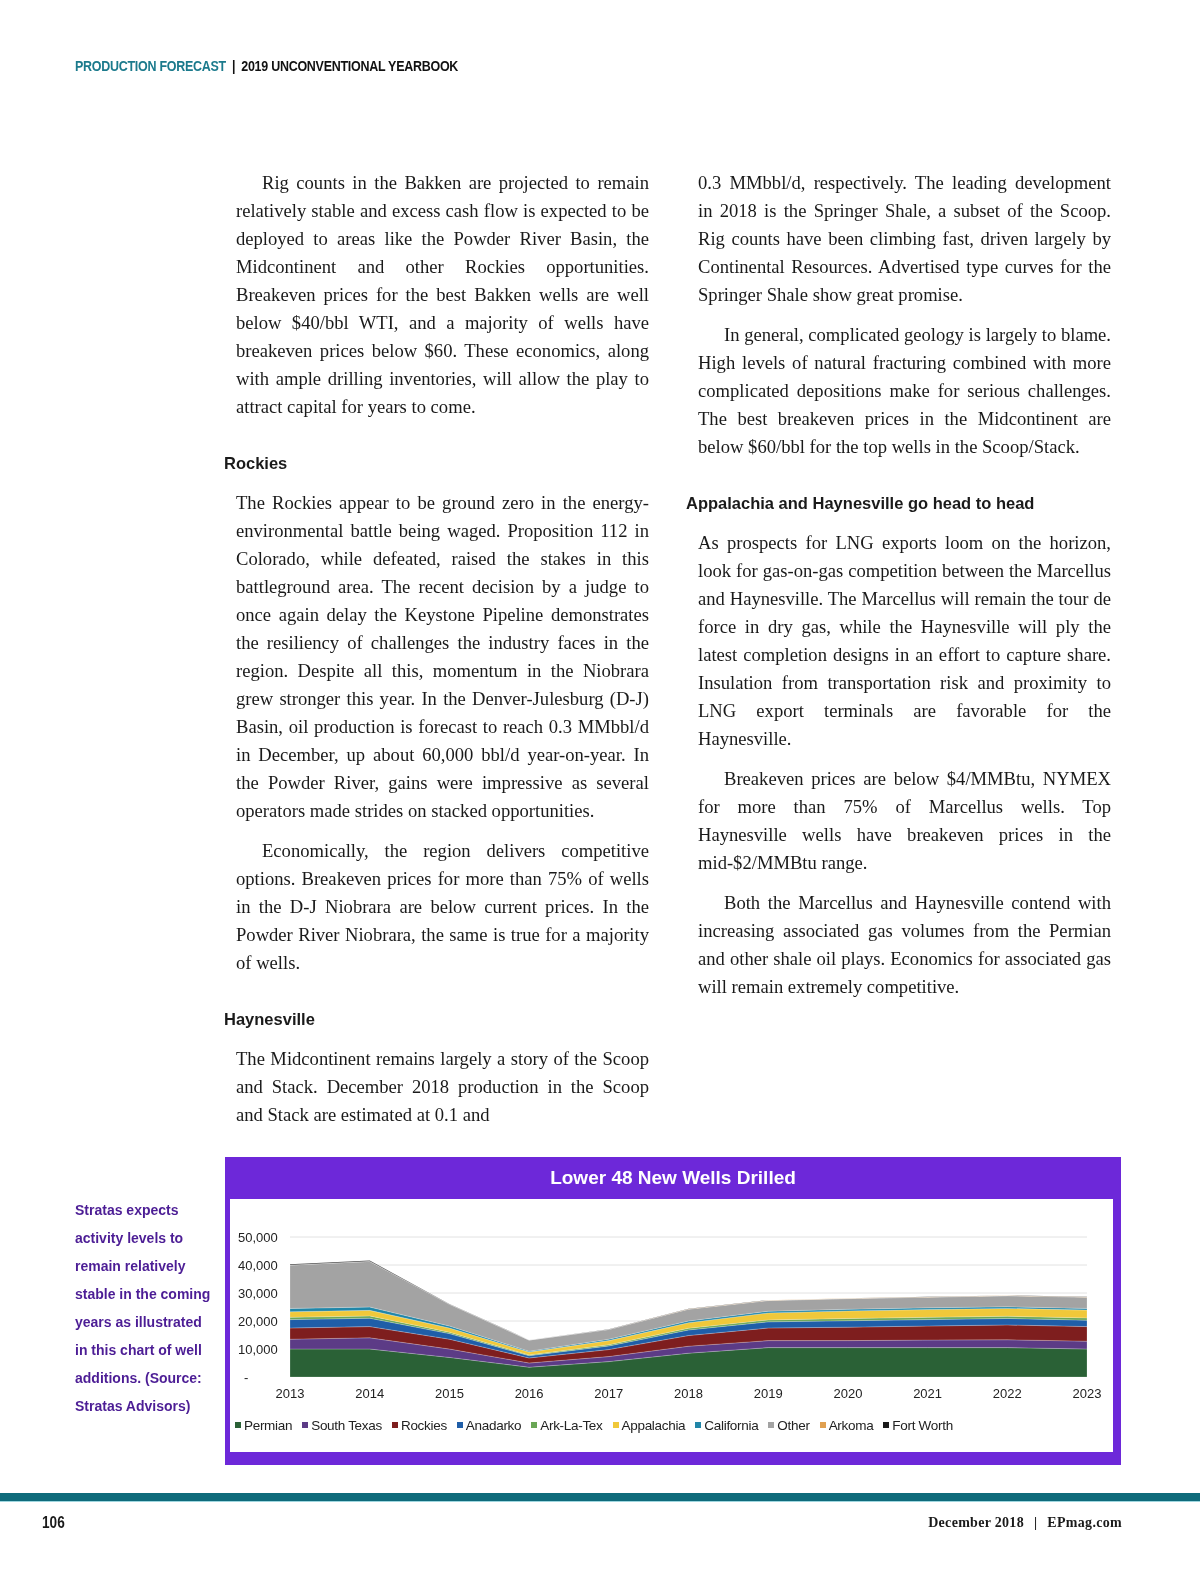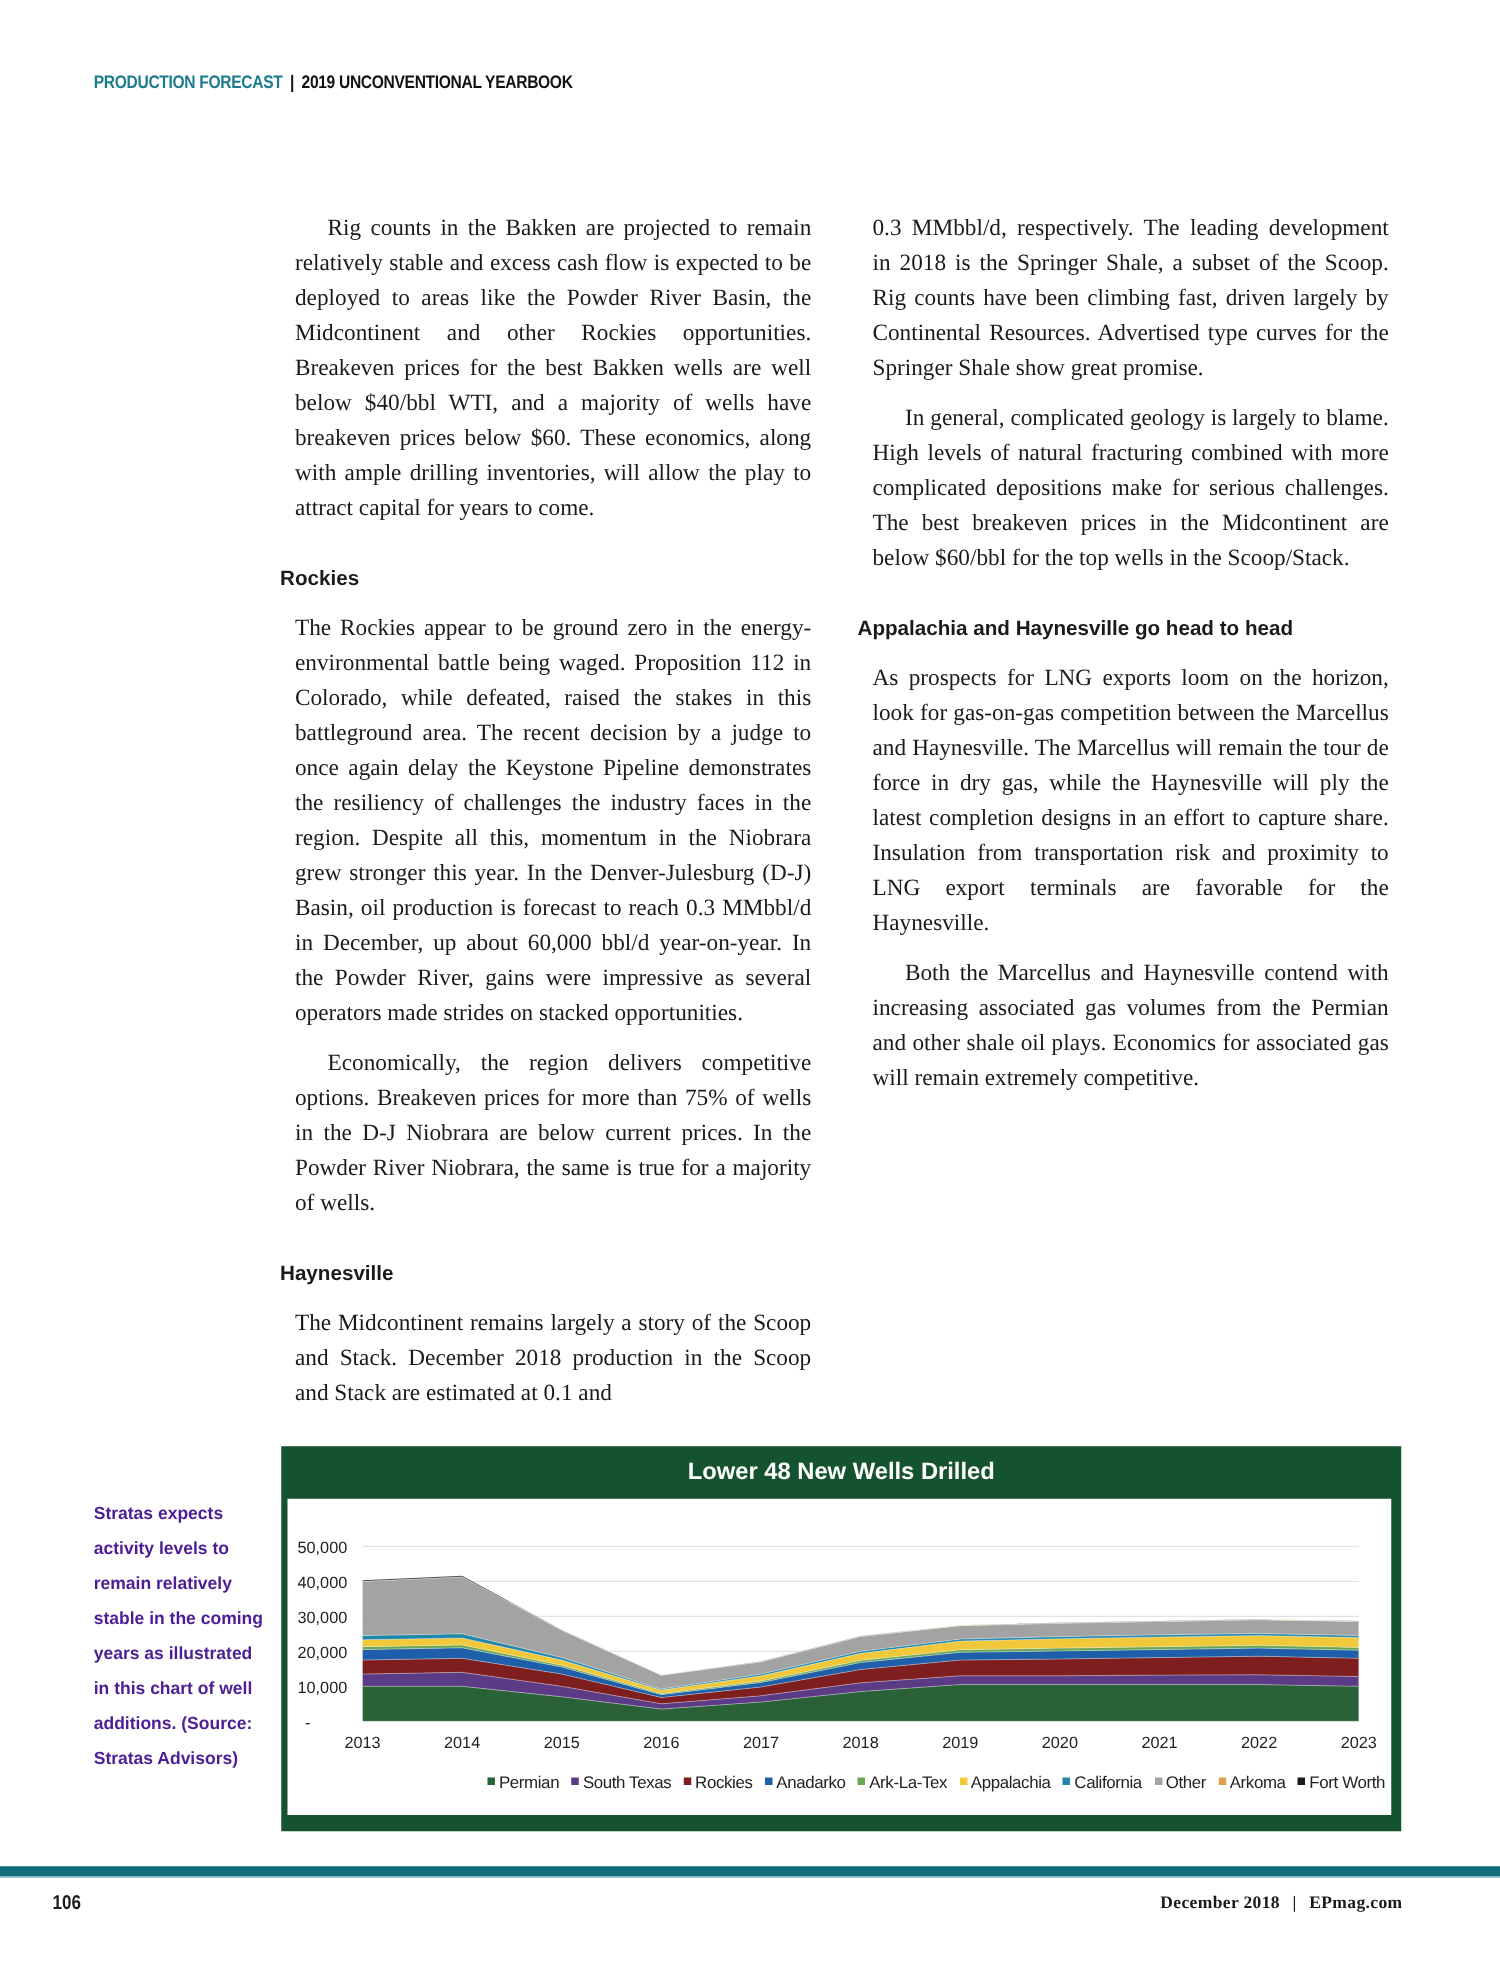--- a/index.html
+++ b/index.html
@@ -7,26 +7,26 @@
     .running-head { position: absolute; left: 75px; top: 58px; font-family: "Liberation Sans", sans-serif; font-weight: bold; font-size: 14.5px; letter-spacing: -0.3px; transform: scaleX(0.86); transform-origin: left top; white-space: nowrap; }
     .running-head .section { color: #1b7a8c; }
     .running-head .sep { color: #111; margin: 0 7px; }
     .running-head .pub { color: #111; }
     .col { position: absolute; top: 157px; width: 437px; font-size: 18.6px; line-height: 28px; text-align: justify; }
     .col.left { left: 224px; }
     .col.right { left: 686px; }
     .col p { margin: 12px; text-indent: 26px; }
     .col p.noindent { text-indent: 0; }
     .col h3 { font-family: "Liberation Sans", sans-serif; font-weight: bold; font-size: 16.5px; margin: 28px 0 0 0; line-height: 28px; }
-    .chart-frame { position: absolute; left: 225px; top: 1157px; width: 896px; height: 308px; background: #14532d; }
+    .chart-frame { position: absolute; left: 225px; top: 1157px; width: 896px; height: 308px; background: #6d28d9; }
     .chart-title { position: absolute; left: 0; top: 0; width: 100%; height: 42px; line-height: 42px; text-align: center; color: #fff; font-family: "Liberation Sans", sans-serif; font-weight: bold; font-size: 19px; }
     .chart-inner { position: absolute; left: 5px; top: 42px; width: 883px; height: 253px; background: #fff; }
     .chart-inner svg { position: absolute; left: 0; top: 0; }
     .axis-label { font-family: "Liberation Sans", sans-serif; font-size: 13px; fill: #222; }
-    .legend { position: absolute; left: 0; top: 219px; width: 100%; text-align: right; font-family: "Liberation Sans", sans-serif; font-size: 13.5px; color: #222; white-space: nowrap; letter-spacing: -0.3px; }
+    .legend { position: absolute; left: 0; top: 219px; width: 100%; text-align: left; font-family: "Liberation Sans", sans-serif; font-size: 13.5px; color: #222; white-space: nowrap; letter-spacing: -0.3px; }
     .legend-item { display: inline-block; margin: 0 5px; }
     .legend-swatch { display: inline-block; width: 6px; height: 6px; margin-right: 3px; vertical-align: middle; position: relative; top: -1px; }
     .caption { position: absolute; left: 75px; top: 1196px; width: 140px; font-family: "Liberation Sans", sans-serif; font-weight: bold; font-size: 14px; line-height: 28px; color: #4c1d95; }
     .footer-bar { position: absolute; left: 0; top: 1493px; width: 1200px; height: 8px; background: #0f6b7b; border-bottom: 1px solid #9fd6df; }
     .folio { position: absolute; left: 42px; top: 1514px; font-family: "Liberation Sans", sans-serif; font-weight: bold; font-size: 16px; transform: scaleX(0.85); transform-origin: left top; }
     .footer-right { position: absolute; right: 78px; top: 1515px; font-family: "Liberation Serif", serif; font-weight: bold; font-size: 14px; letter-spacing: 0.3px; white-space: nowrap; }
     .footer-right .sep { margin: 0 10px; }
   </style>
 </head>
 <body>
@@ -42,20 +42,21 @@
   <p>Economically, the region delivers competitive options. Breakeven prices for more than 75% of wells in the D-J Niobrara are below current prices. In the Powder River Niobrara, the same is true for a majority of wells.</p>
   <h3>Haynesville</h3>
   <p class="noindent">The Midcontinent remains largely a story of the Scoop and Stack. December 2018 production in the Scoop and Stack are estimated at 0.1 and</p>
 </div>
 
 <div class="col right">
   <p class="noindent">0.3 MMbbl/d, respectively. The leading development in 2018 is the Springer Shale, a subset of the Scoop. Rig counts have been climbing fast, driven largely by Continental Resources. Advertised type curves for the Springer Shale show great promise.</p>
   <p>In general, complicated geology is largely to blame. High levels of natural fracturing combined with more complicated depositions make for serious challenges. The best breakeven prices in the Midcontinent are below $60/bbl for the top wells in the Scoop/Stack.</p>
   <h3>Appalachia and Haynesville go head to head</h3>
   <p class="noindent">As prospects for LNG exports loom on the horizon, look for gas-on-gas competition between the Marcellus and Haynesville. The Marcellus will remain the tour de force in dry gas, while the Haynesville will ply the latest completion designs in an effort to capture share. Insulation from transportation risk and proximity to LNG export terminals are favorable for the Haynesville.</p>
+  <p>Breakeven prices are below $4/MMBtu, NYMEX for more than 75% of Marcellus wells. Top Haynesville wells have breakeven prices in the mid-$2/MMBtu range.</p>
   <p>Both the Marcellus and Haynesville contend with increasing associated gas volumes from the Permian and other shale oil plays. Economics for associated gas will remain extremely competitive.</p>
 </div>
 
 <div class="caption">Stratas expects activity levels to remain relatively stable in the coming years as illustrated in this chart of well additions. (Source: Stratas Advisors)</div>
 
 <div class="chart-frame">
   <div class="chart-title">Lower 48 New Wells Drilled</div>
   <div class="chart-inner">
     <svg id="chart-svg" width="883" height="215">
         <text x="14" y="183" class="axis-label">-</text>

